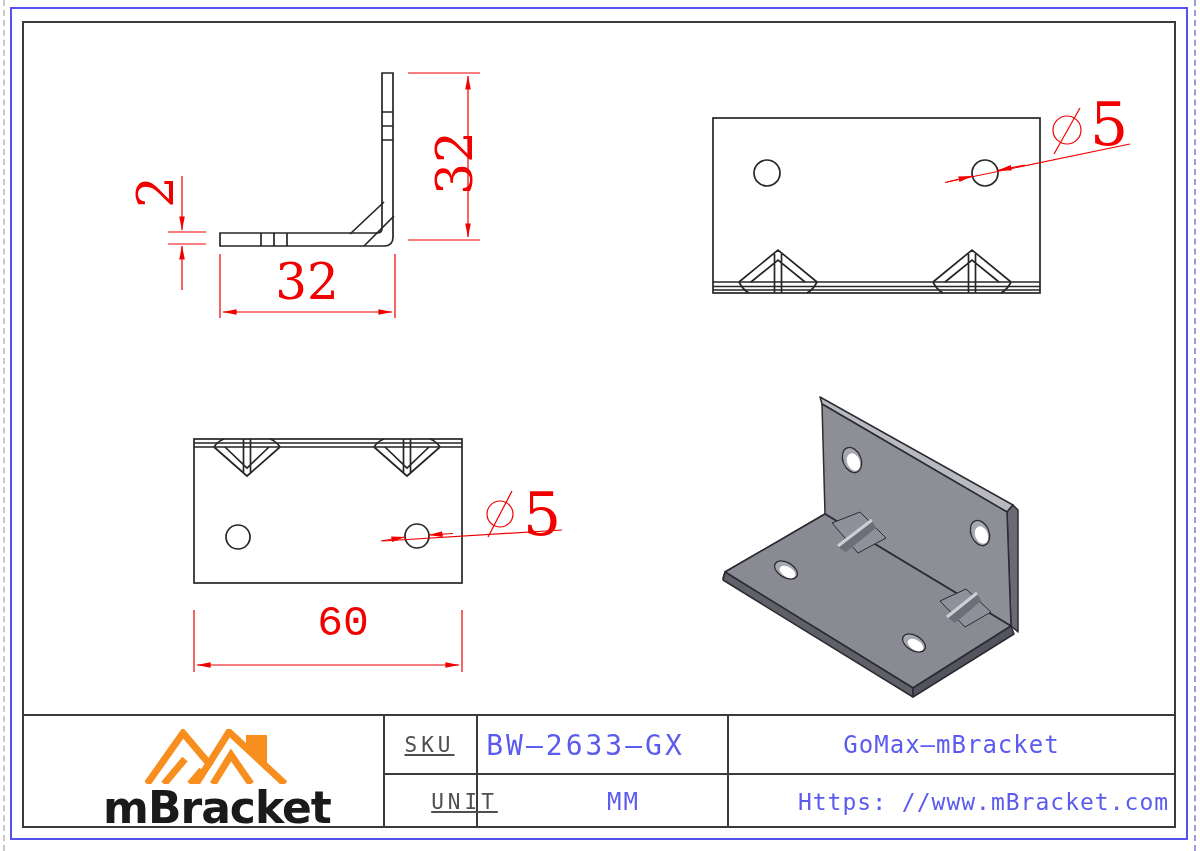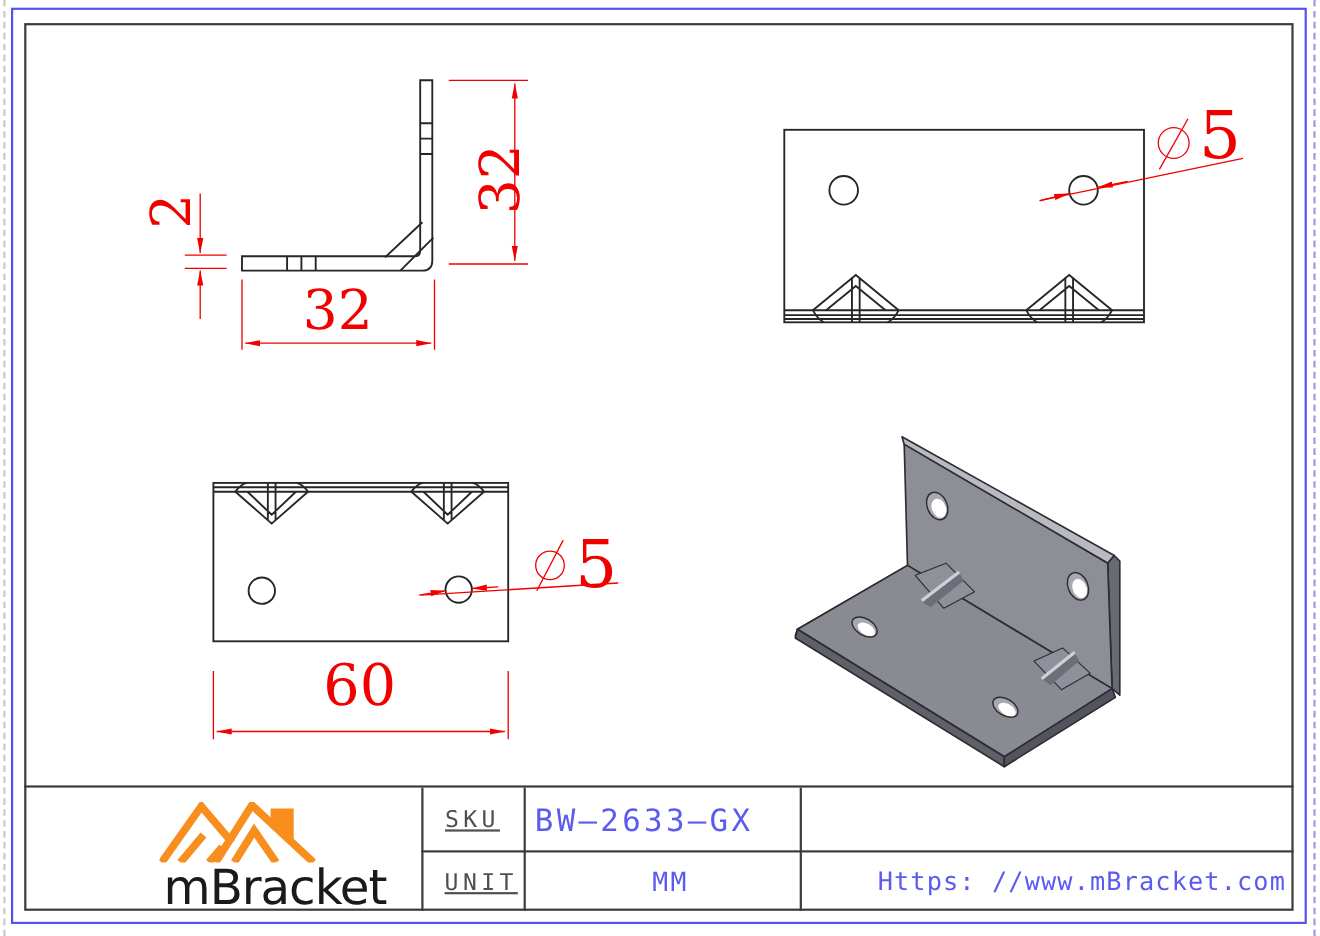--- a/index.html
+++ b/index.html
@@ -28,22 +28,22 @@
   .tb-label{font-family:"DejaVu Sans Mono","Liberation Mono",monospace;font-size:21px;
             letter-spacing:4px;color:#4f4f4f;text-decoration:underline;}
   .tb-value{font-family:"DejaVu Sans Mono","Liberation Mono",monospace;color:#5b5bf0;}
   .v-sku{font-size:28px;letter-spacing:3px;}
   .v-unit{font-size:24px;letter-spacing:2px;}
   .v-brand{font-size:24px;letter-spacing:1px;}
   .v-url{font-size:23px;letter-spacing:1px;padding-left:32px;}
   .logo-cell{position:absolute;left:0;top:0;width:361px;height:114px;}
   .logo-icon{position:absolute;left:123px;top:13px;}
   .logo-text{position:absolute;left:0;top:66px;width:390px;text-align:center;
-             font-family:"DejaVu Sans","Liberation Sans",sans-serif;font-weight:normal;
-             font-size:44px;letter-spacing:-1px;color:#1a1a1a;margin-left:33px;}
+             font-family:"DejaVu Sans","Liberation Sans",sans-serif;font-weight:bold;
+             font-size:44px;letter-spacing:-1px;color:#1a1a1a;}
 </style>
 </head>
 <body>
 
 <div class="page">
 
   <div class="dash-left"></div>
   <div class="dash-right"></div>
   <div class="blue-frame"></div>
   <div class="inner-frame"></div>
@@ -132,21 +132,21 @@
         <ellipse cx="914" cy="643" rx="12.5" ry="7.5" transform="rotate(31 914 643)" fill="#a8a8b0"></ellipse>
         <ellipse cx="915.5" cy="645" rx="8.7" ry="5" transform="rotate(31 915.5 645)" fill="#ffffff" stroke="none"></ellipse>
       </g>
     </g>
   </svg>
 
   <div class="dim r90" style="left:415px;top:140px;width:80px;height:46px;line-height:46px;font-size:50px;">32</div>
   <div class="dim" style="left:267px;top:259px;width:80px;height:46px;line-height:46px;font-size:50px;">32</div>
   <div class="dim r90" style="left:133px;top:169px;width:46px;height:46px;line-height:46px;font-size:50px;">2</div>
   <div class="dim" style="left:1086px;top:95px;width:46px;height:58px;line-height:58px;font-size:60px;">5</div>
-  <div class="dim" style="left:287px;top:601px;width:80px;height:46px;line-height:46px;font-size:52px;">60</div>
+  <div class="dim" style="left:303px;top:601px;width:80px;height:46px;line-height:46px;font-size:43px;font-family:Liberation Mono, monospace;">60</div>
   <div class="dim" style="left:519px;top:485px;width:46px;height:58px;line-height:58px;font-size:60px;">5</div>
 
   <div class="tblock">
     <div class="vline" style="left:361px;"></div>
     <div class="vline" style="left:454px;"></div>
     <div class="vline" style="left:705px;"></div>
     <div class="hline"></div>
 
     <div class="logo-cell">
       <svg class="logo-icon" width="142" height="55" viewBox="0 0 142 55">
@@ -156,19 +156,20 @@
           <path d="M45,55 L57,41"></path>
           <path d="M51,55 L84,3 L140,55"></path>
           <path d="M68,55 L86,26 L106,55"></path>
         </g>
         <polygon points="101,21 101,6 122,6 122,39" fill="#f78e1e"></polygon>
       </svg>
       <div class="logo-text">mBracket</div>
     </div>
 
     <div class="cell tb-label" style="left:361px;top:0;width:93px;height:58px;">SKU</div>
-    <div class="cell tb-label" style="left:361px;top:58px;width:109px;height:56px;">UNIT</div>
+    <div class="cell tb-label" style="left:361px;top:58px;width:109px;height:56px;padding-left:27px;">UNIT</div>
     <div class="cell tb-value v-sku" style="left:454px;top:0;width:219px;height:58px;text-align:center;">BW–2633–GX</div>
-    <div class="cell tb-value v-unit" style="left:462px;top:58px;width:251px;height:56px;">MM</div>
+    <div class="cell tb-value v-unit" style="left:476px;top:58px;width:251px;height:56px;">MM</div>
+    <div class="cell tb-value v-brand" style="left:705px;top:0;width:449px;height:58px;">GoMax–mBracket</div>
     <div class="cell tb-value v-url" style="left:705px;top:58px;width:449px;height:56px;">Https: //www.mBracket.com</div>
   </div>
 
 </div>
 
 </body></html>

